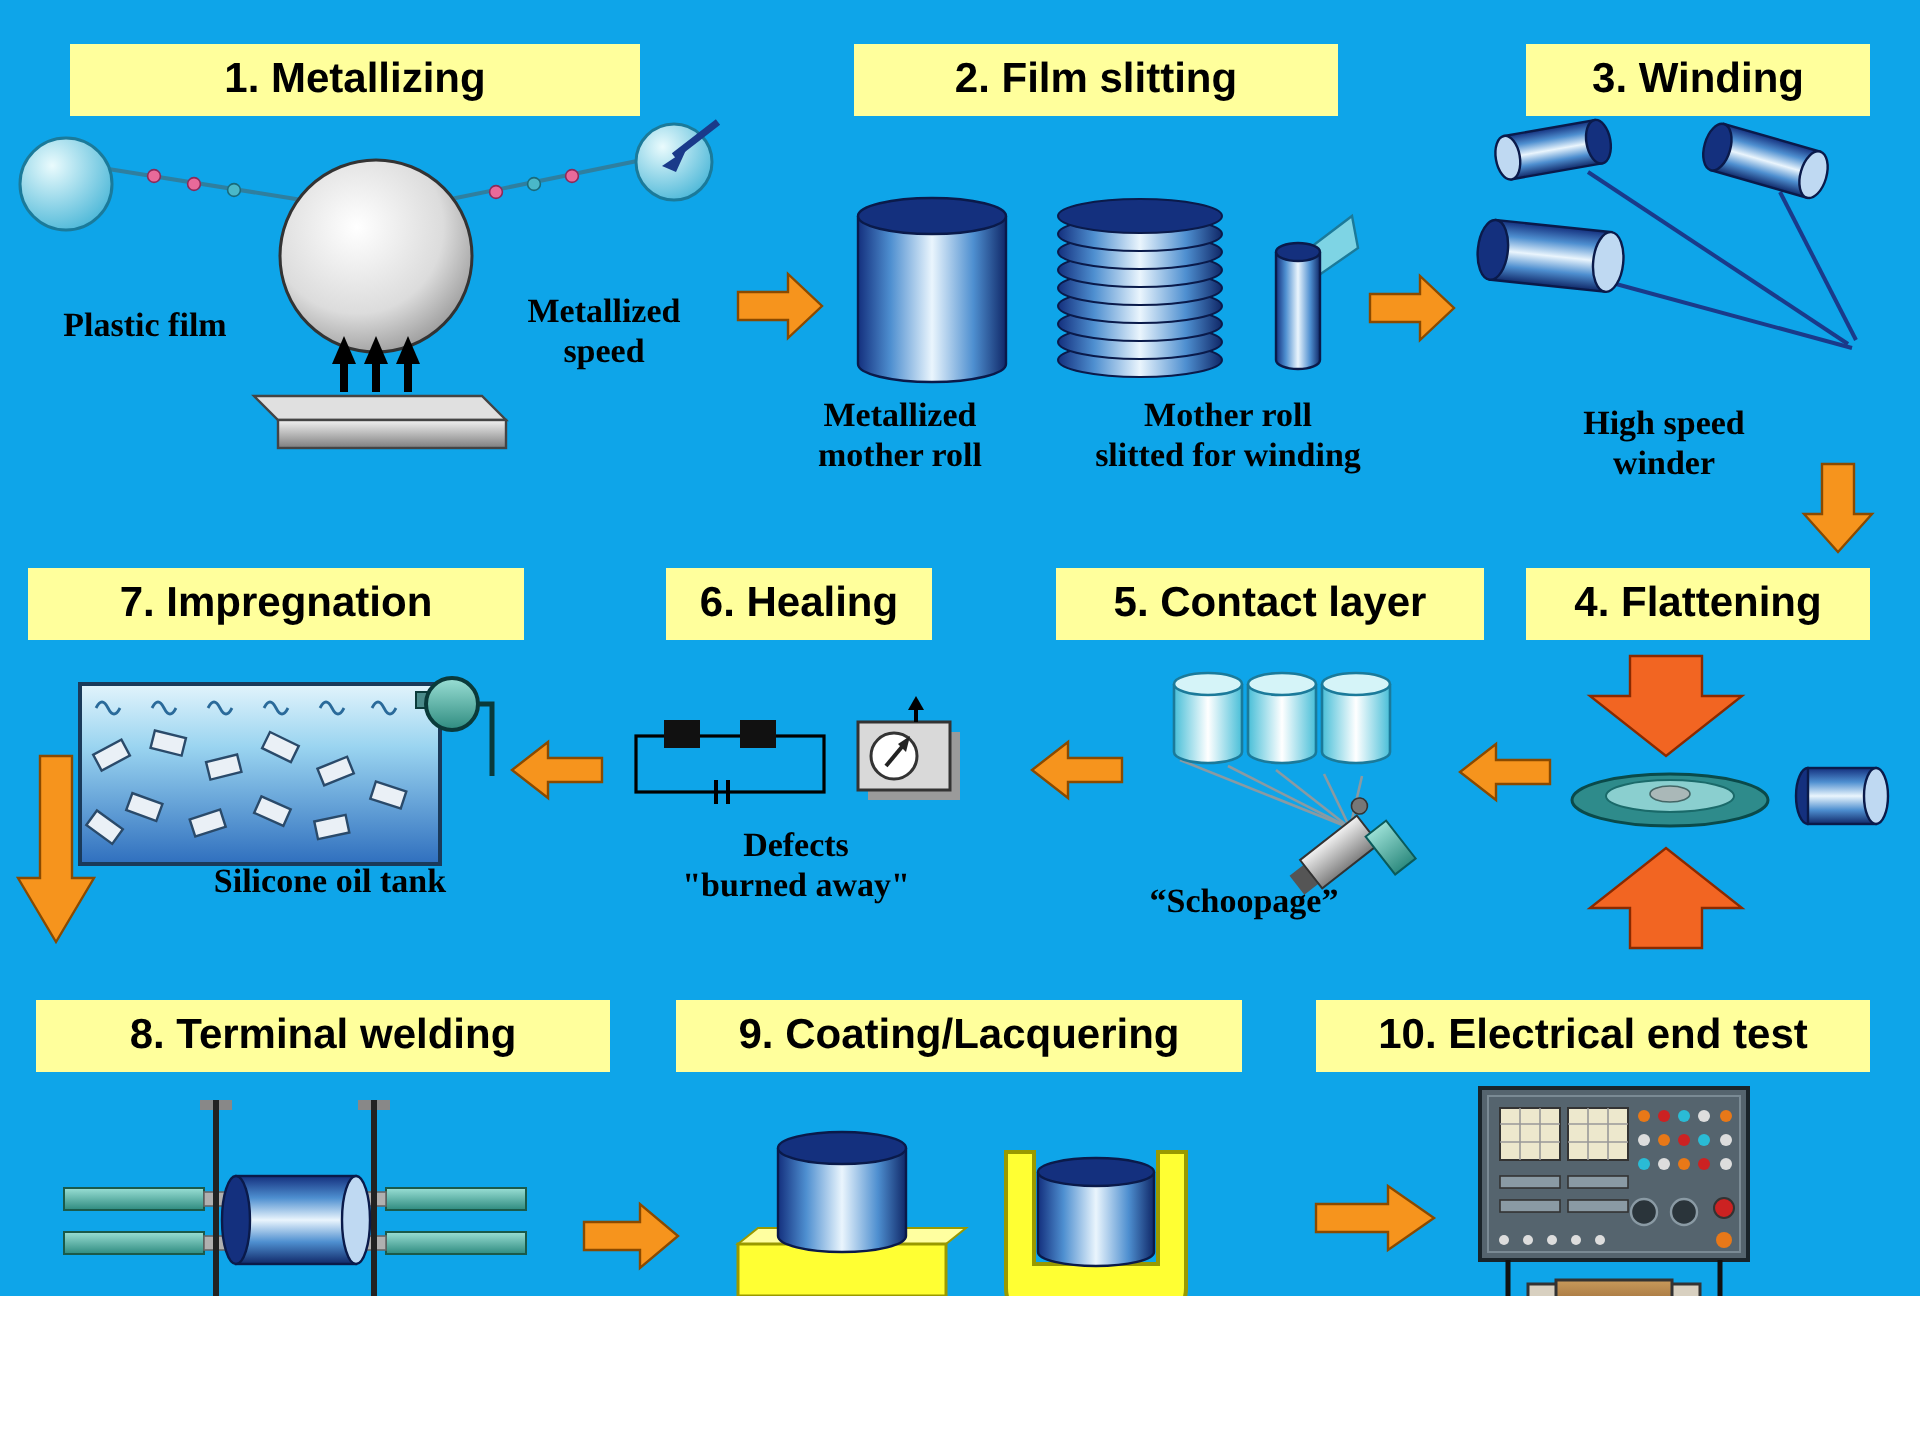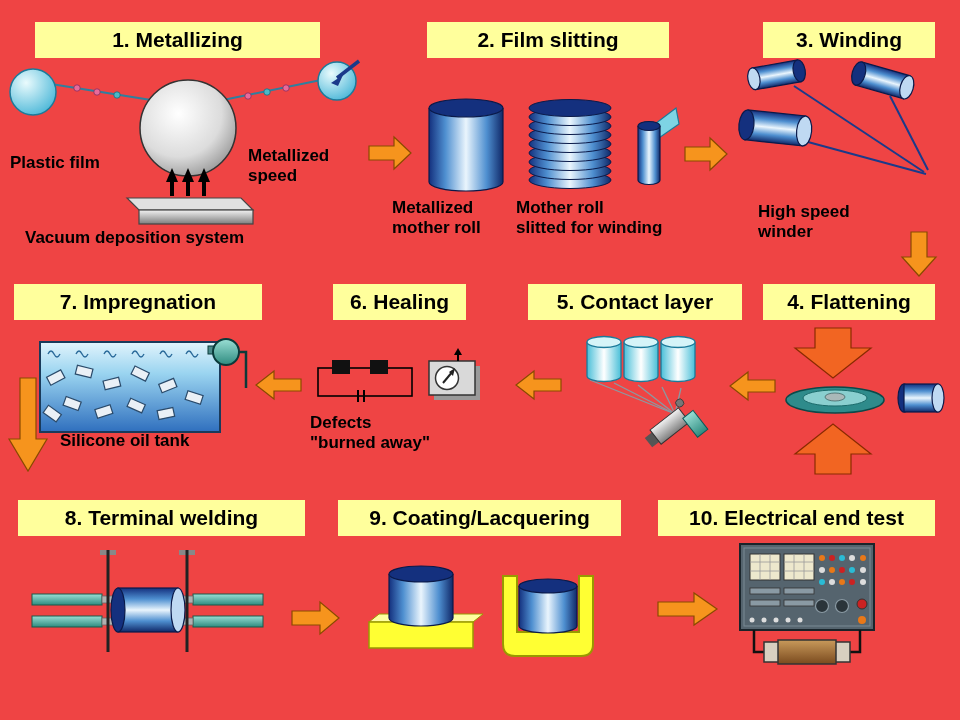--- a/index.html
+++ b/index.html
@@ -1,25 +1,25 @@
 <!DOCTYPE html>
 <html style="--title-bg: #FFFF9C; --flow-arrow: #F6941D; --press-arrow: #F26522;"><head>
 <meta charset="utf-8">
 <style>
   * { margin:0; padding:0; box-sizing:border-box; }
   html,body { background:#ffffff; font-family:"Liberation Sans", sans-serif; }
-  #slide { position:relative; width:960px; height:720px; background:#ef4444; overflow:hidden; }
+  #slide { position:relative; width:960px; height:648px; background:#0ea5e9; overflow:hidden; }
   .title-box {
     position:absolute; height:36px; background:var(--title-bg,#FFFF9C);
     display:flex; align-items:center; justify-content:center;
     font-weight:bold; font-size:21px; color:#000; white-space:nowrap;
   }
   .lbl {
     position:absolute; font-weight:bold; font-size:17px; line-height:1.18;
-    color:#000; text-align:left;
+    color:#000; text-align:center;font-family:Liberation Serif, serif;
   }
   .lbl.big { font-size:18px; }
   svg.art { position:absolute; overflow:visible; }
   .flow-arrow  { fill:var(--flow-arrow,#F6941D);  stroke:#8a4a00; stroke-width:1.2; }
   .press-arrow { fill:var(--press-arrow,#F26522); stroke:#8a2a00; stroke-width:1.2; }
 </style>
 </head>
 <body>
 
 <div id="slide">
@@ -112,21 +112,20 @@
     <g>
       <polygon points="122,140 236,140 248,152 134,152" fill="#E0E0E0" stroke="#444" stroke-width="1.2"></polygon>
       <rect x="134" y="152" width="114" height="14" fill="url(#gradGray)" stroke="#444" stroke-width="1.2"></rect>
     </g>
   </svg>
   <div class="lbl" style="left:10px;top:153px;width:125px">Plastic film</div>
   <div class="lbl" style="left:248px;top:146px;width:108px">
     <span>Metallized</span><br>
     <span>speed</span>
   </div>
-  <div class="lbl" style="left:25px;top:228px;width:320px">Vacuum deposition system</div>
 
   <svg class="art" style="left:368px;top:135px" width="44" height="36">
     <polygon class="flow-arrow" points="1,11 26,11 26,2 43,18 26,34 26,25 1,25"></polygon>
   </svg>
 
   <svg class="art" style="left:398px;top:96px" width="290" height="100" viewBox="0 0 290 100">
     <g>
       <path d="M31,12 v74 a37,9 0 0 0 74,0 v-74" fill="url(#gradCylV)" stroke="#0A1A4A" stroke-width="1.2"></path>
       <ellipse cx="68" cy="12" rx="37" ry="9" fill="#14307E" stroke="#0A1A4A" stroke-width="1.2"></ellipse>
     </g>
@@ -224,20 +223,21 @@
       <path d="M83,12 v34 a17,5.5 0 0 0 34,0 v-34" fill="url(#gradCyan)" stroke="#1B7A9A" stroke-width="1.3"></path>
       <ellipse cx="100" cy="12" rx="17" ry="5.5" fill="#D5F4F8" stroke="#1B7A9A" stroke-width="1.3"></ellipse>
     </g>
     <g transform="translate(102,88) rotate(-38)">
       <rect x="-40" y="-6" width="10" height="12" fill="#555"></rect>
       <rect x="-31" y="-9" width="36" height="18" fill="url(#gradGray)" stroke="#333" stroke-width="1"></rect>
       <rect x="2" y="2" width="13" height="24" fill="url(#gradTeal)" stroke="#0A5A5A" stroke-width="1"></rect>
       <circle cx="9" cy="-12" r="4" fill="#777" stroke="#333" stroke-width="0.8"></circle>
     </g>
   </svg>
+  <div class="lbl" style="left:552px;top:441px;width:140px">“Schoopage”</div>
 
   <svg class="art" style="left:514px;top:370px" width="48" height="30">
     <polygon class="flow-arrow" points="47,9 20,9 20,1 2,15 20,29 20,21 47,21"></polygon>
   </svg>
 
   <svg class="art" style="left:310px;top:348px" width="176" height="62" viewBox="0 0 176 62">
     <rect x="8" y="20" width="94" height="28" fill="none" stroke="#000" stroke-width="1.6"></rect>
     <rect x="22" y="12" width="18" height="14" fill="#111"></rect>
     <rect x="60" y="12" width="18" height="14" fill="#111"></rect>
     <line x1="48" y1="42" x2="48" y2="54" stroke="#000" stroke-width="2"></line>

